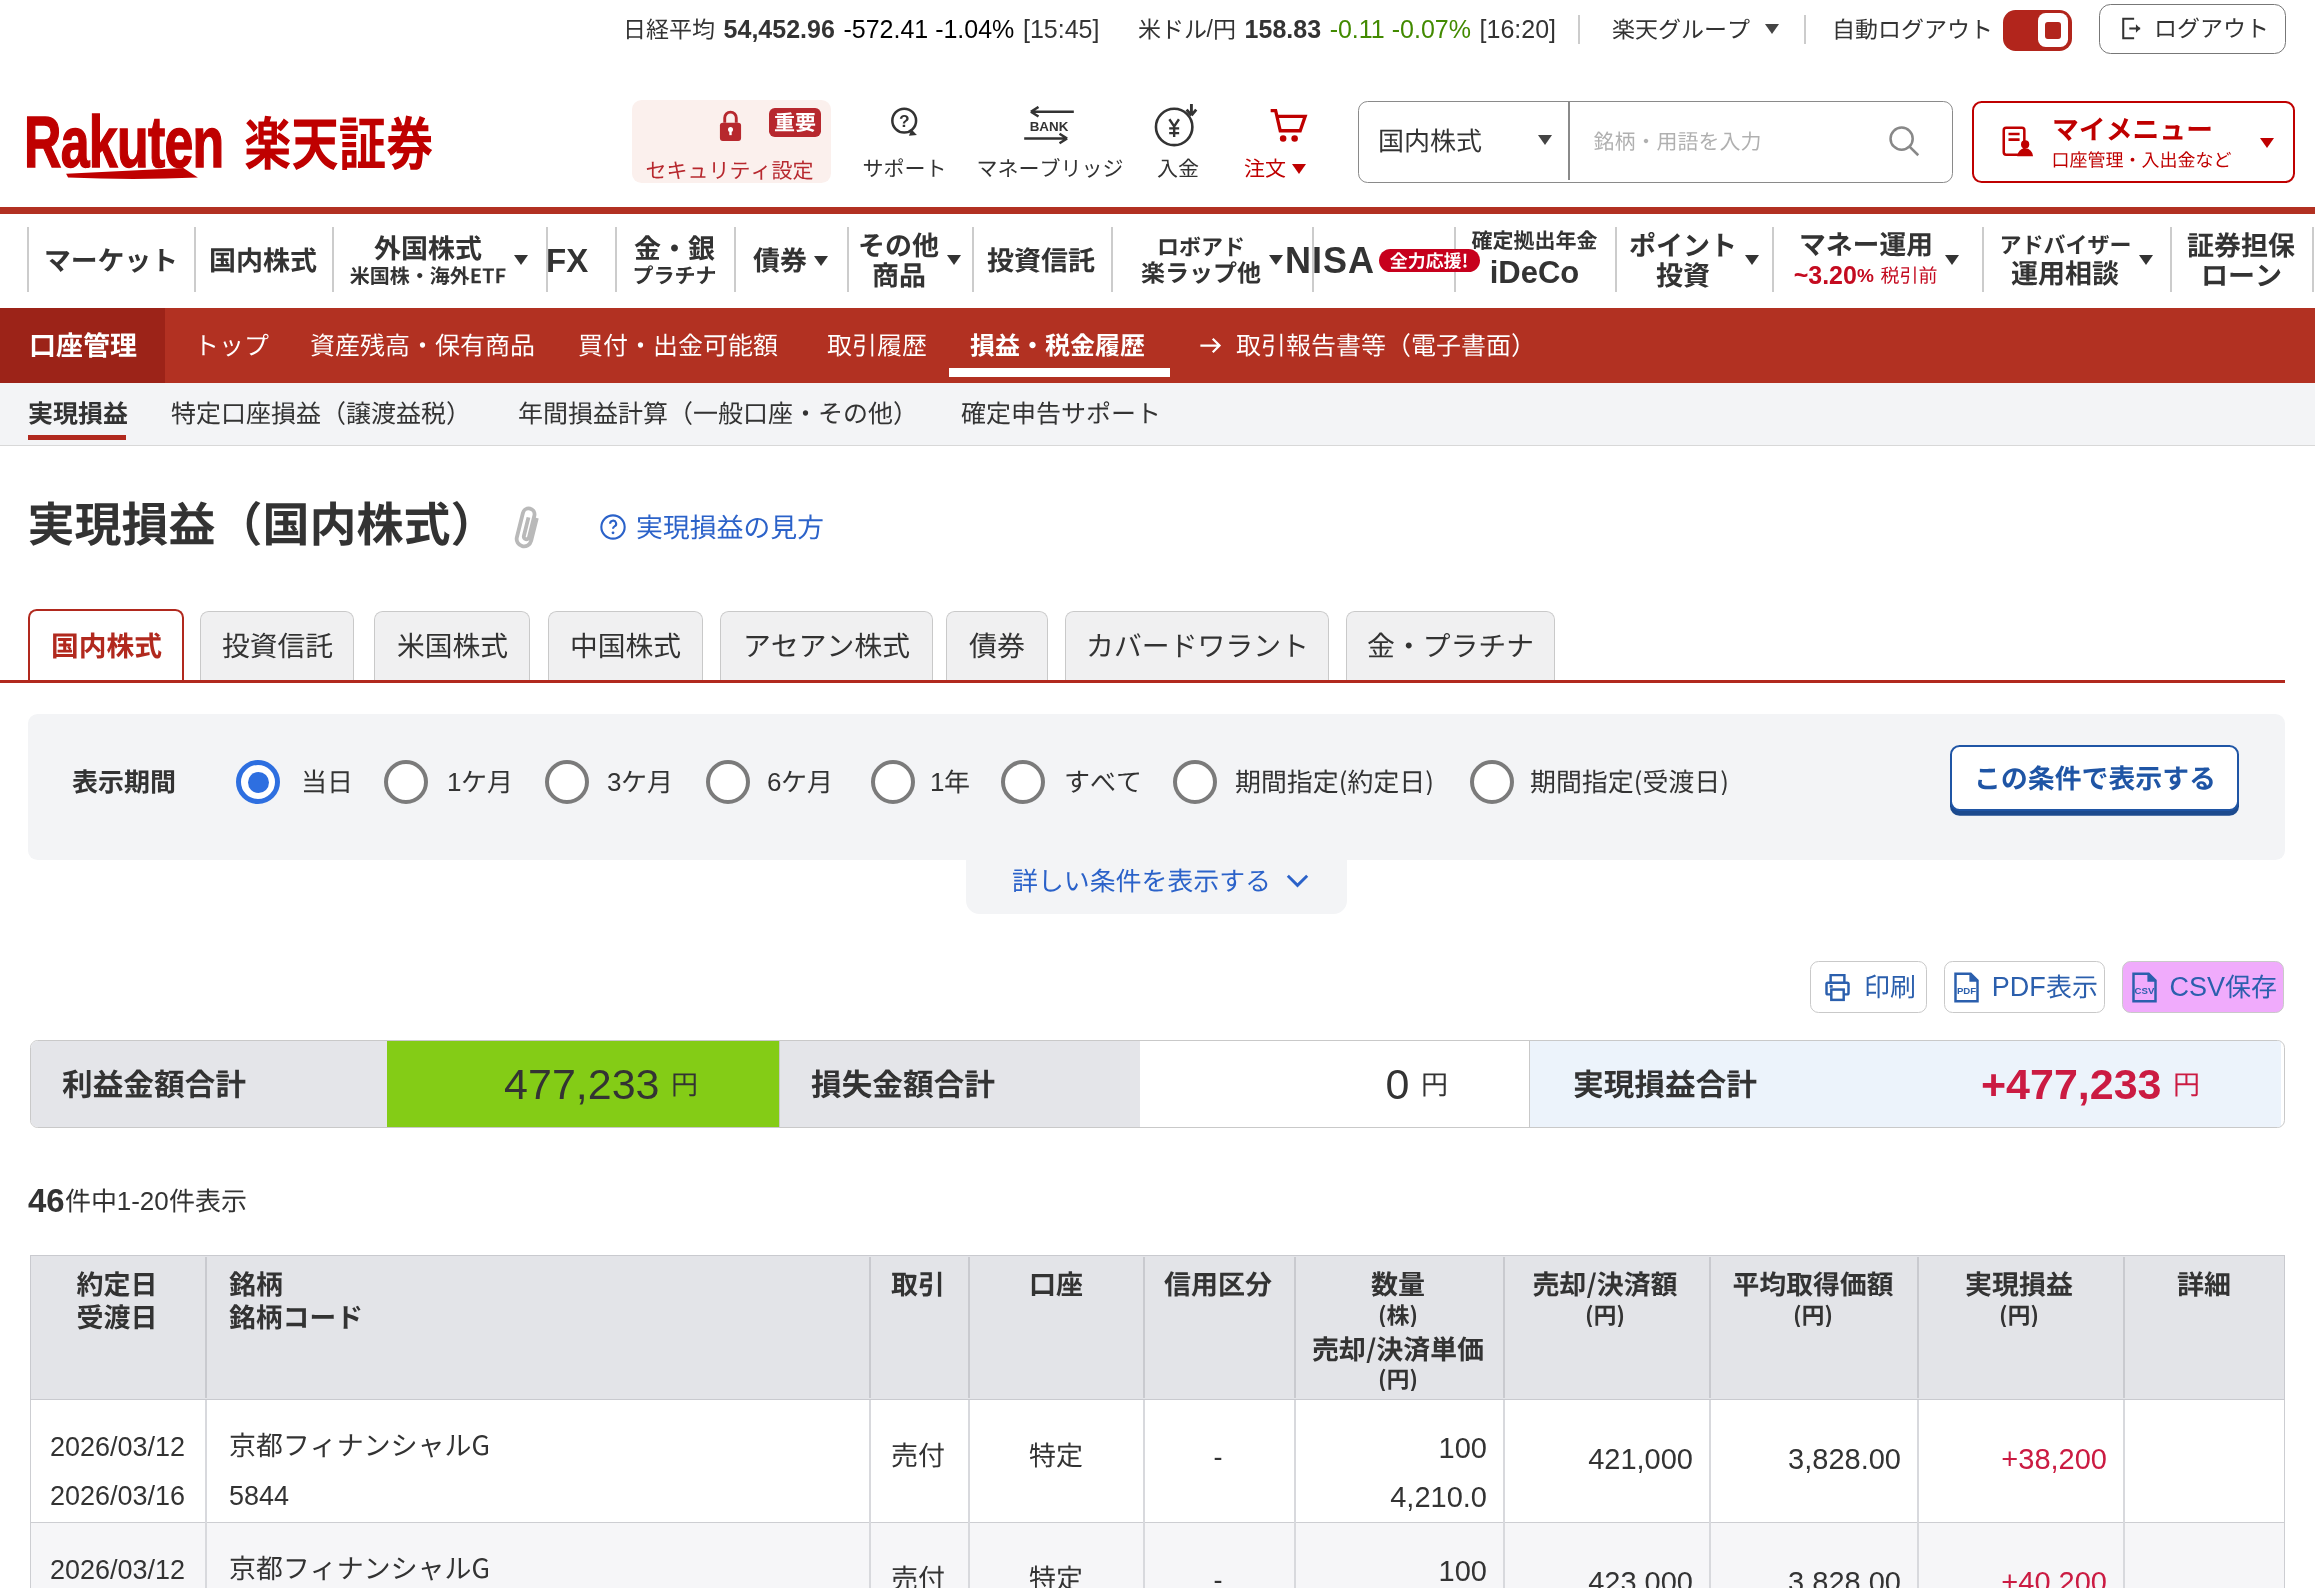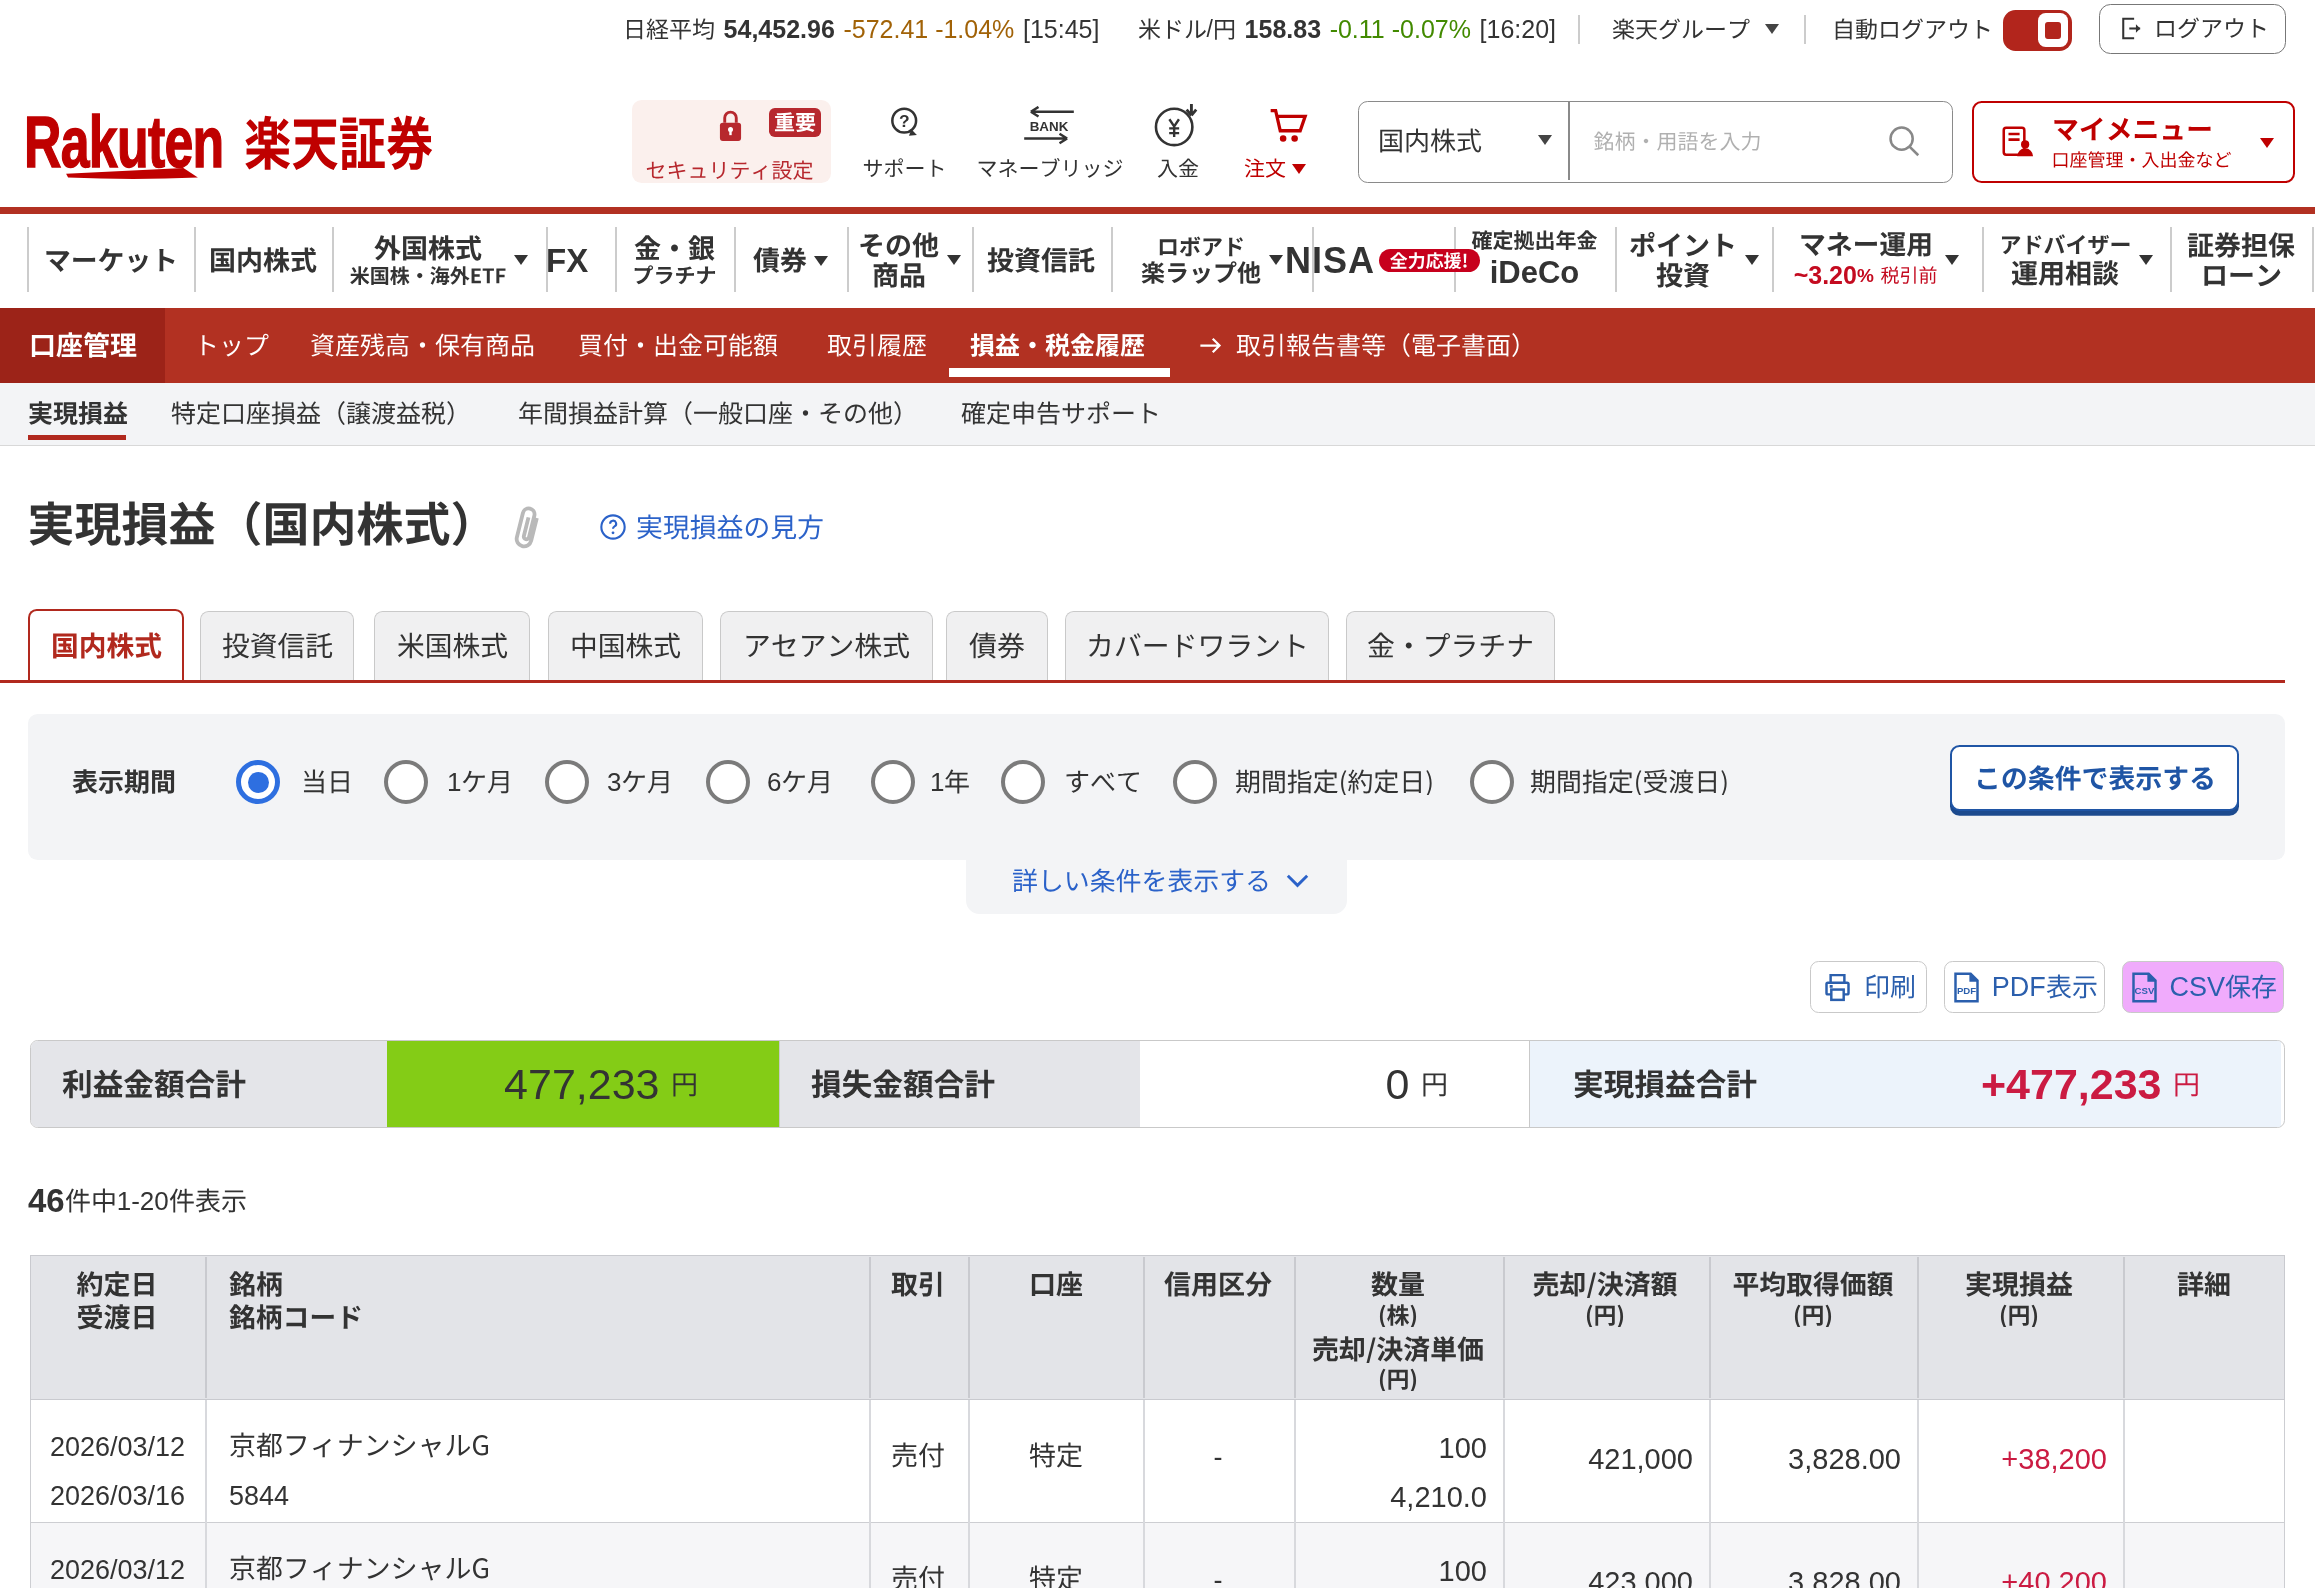--- a/index.html
+++ b/index.html
@@ -10,21 +10,21 @@
     <div class="flex" style="position:absolute;left:623px;top:0;height:58px;gap:8.6px">
       <svg class="t" width="92" height="23" viewBox="0 0 4000 1000">
         <g transform="translate(0,860)">
           <use href="#g0"></use>
           <use href="#g1" x="1000"></use>
           <use href="#g2" x="2000"></use>
           <use href="#g3" x="3000"></use>
         </g>
       </svg>
       <b style="font-size:25px">54,452.96</b>
-      <span style="font-size:25px;color:#a16207">-572.41 -1.04%</span>
+      <span style="font-size:25px;color:#000000">-572.41 -1.04%</span>
       <span style="font-size:25px">[15:45]</span>
       <span style="width:21px"></span>
       <span class="flex">
         <svg class="t" width="69" height="23" viewBox="0 0 3000 1000">
           <g transform="translate(0,860)">
             <use href="#g4"></use>
             <use href="#g5" x="1000"></use>
             <use href="#g6" x="2000"></use>
           </g>
         </svg>

